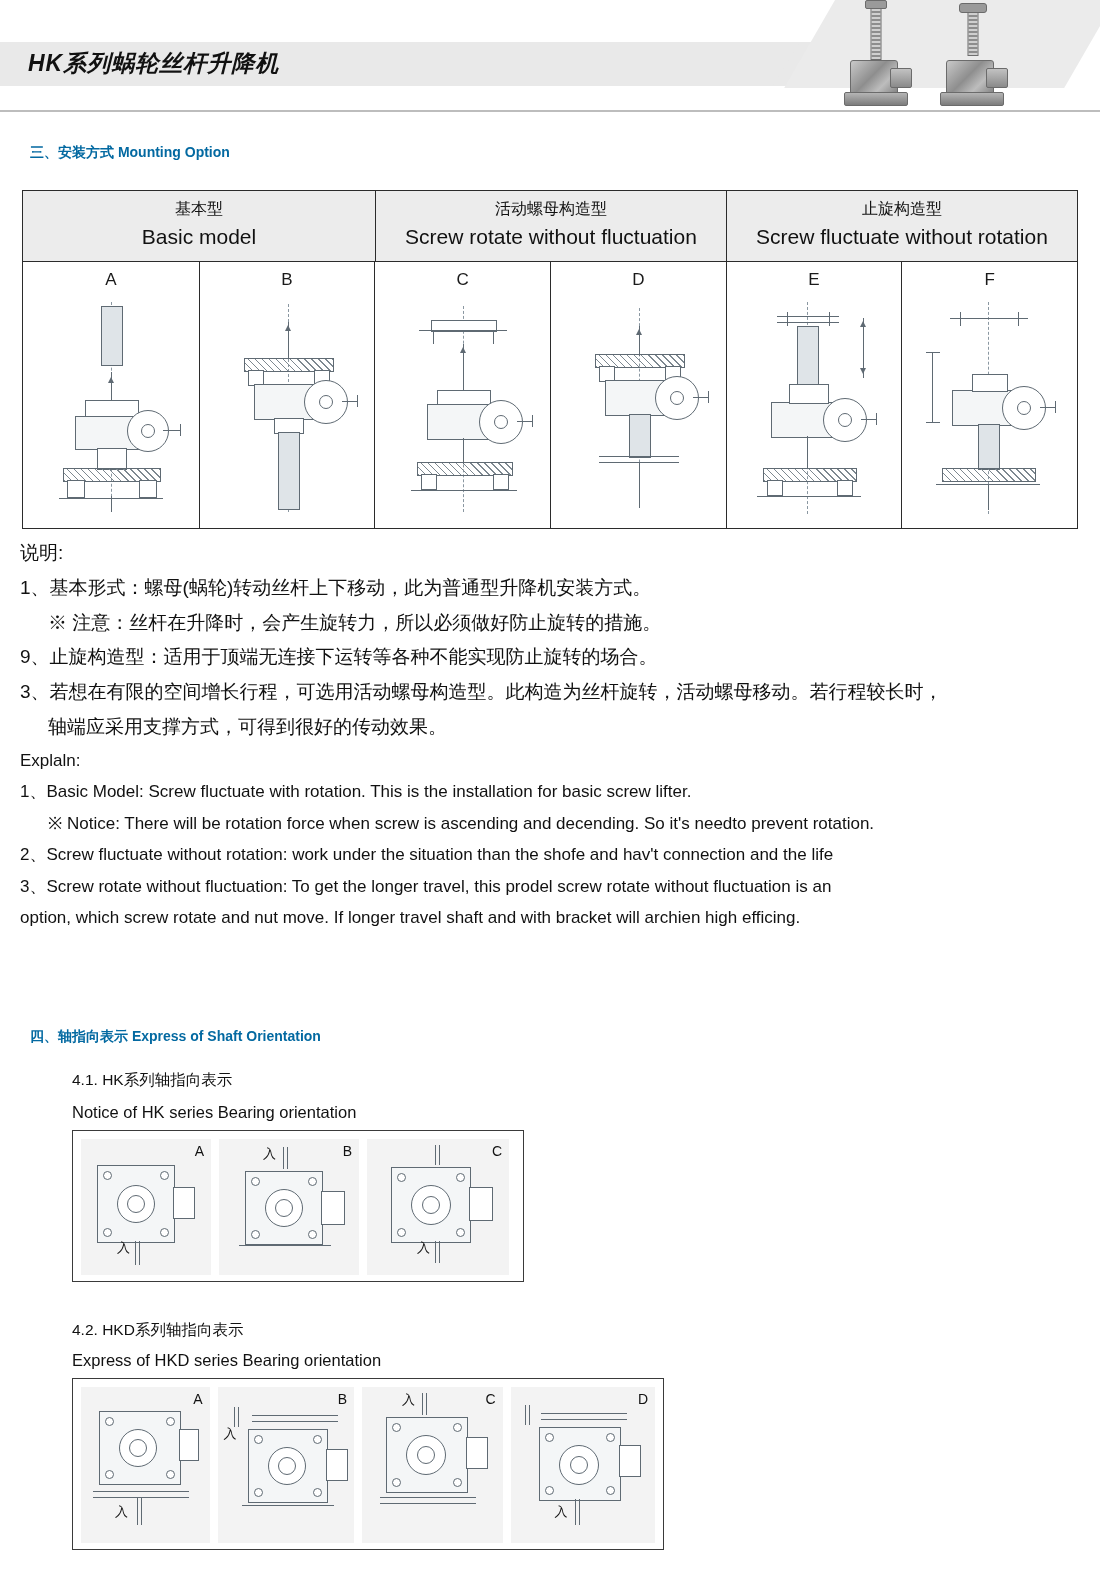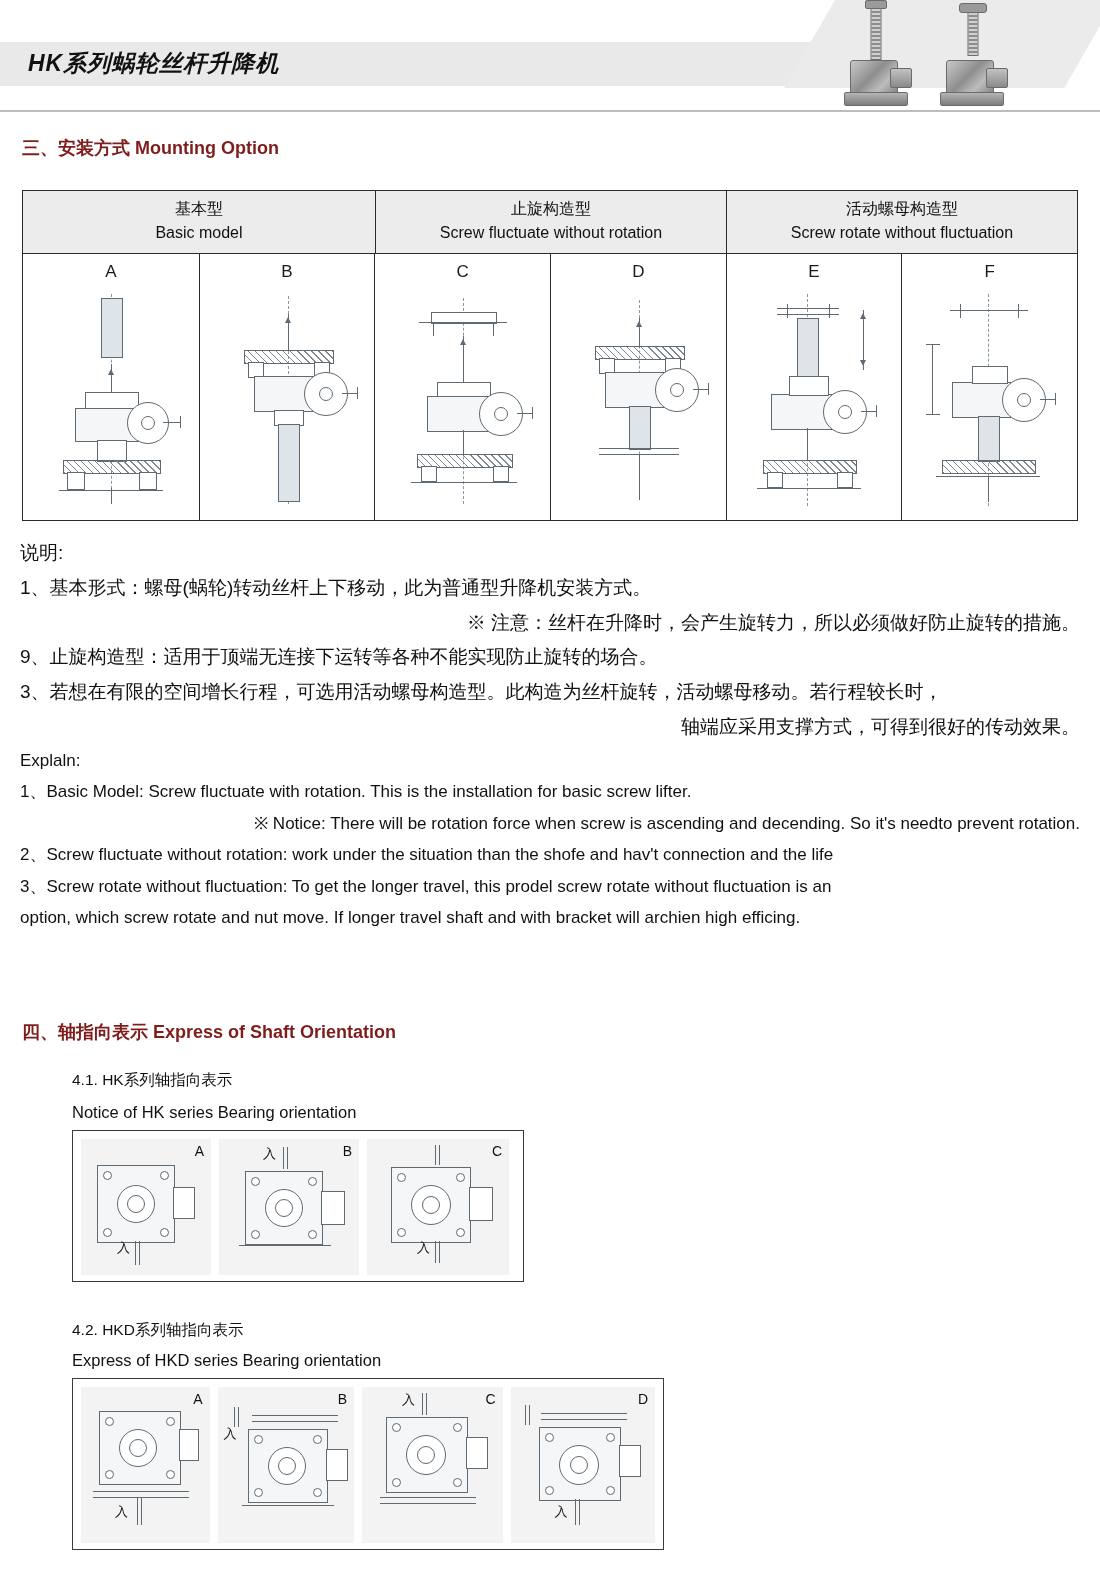--- a/index.html
+++ b/index.html
@@ -79,22 +79,22 @@
     border:1px solid #6b6b6b;border-radius:2px;
   }
   .jack .side{
     position:absolute;
     background:linear-gradient(180deg,#c2c2c2,#8a8a8a);
     border:1px solid #6b6b6b;border-radius:2px;
   }
 
   
   .sec-heading{
-    font-size:18px;font-weight:bold;color:#7f1d1d;
-    margin:0;
+    font-size:14px;font-weight:bold;color:#0369a1;
+    margin:8px;
   }
   .h3-wrap{position:absolute;left:22px;top:136px;}
   .h4-wrap{position:absolute;left:22px;top:1020px;}
 
   
   .mount-table{
     position:absolute;left:22px;top:190px;
     width:1056px;
     border:1px solid #2b2b2b;
     border-collapse:collapse;
@@ -108,21 +108,21 @@
   .mount-head .cell{
     box-sizing:border-box;
     text-align:center;
     padding:6px 4px 8px;
     font-size:16.5px;
     line-height:1.5;
     color:#111;
   }
   .mount-head .cell + .cell{border-left:1px solid #2b2b2b;}
   .mount-head .cell .cn{display:block;font-size:16px;}
-  .mount-head .cell .en{display:block;font-size:16px;}
+  .mount-head .cell .en{display:block;font-size:21px;}
 
   .mount-letters{
     display:flex;width:100%;
   }
   .mount-letters .lcell{
     box-sizing:border-box;
     text-align:center;
     font-size:17px;
     padding:8px 0 2px;
   }
@@ -168,21 +168,21 @@
     border-left:3.5px solid transparent;border-right:3.5px solid transparent;
     border-top:6px solid #5f6a73;
   }
 
   
   .explain{
     position:absolute;left:20px;top:538px;width:1060px;
     font-size:17px;color:#111;line-height:1.62;
   }
   .explain p{margin:0 0 4px 0;}
-  .explain .indent{padding-left:28px;text-align:right;}
+  .explain .indent{padding-left:28px;}
   .explain .cn{font-size:19px;}
   .explain .en{font-size:17px;}
 
   
   .sub-label{
     position:absolute;font-size:15.5px;color:#111;line-height:1.55;
   }
   .ori-box{
     position:absolute;
     border:1px solid #3a3a3a;
@@ -237,26 +237,26 @@
 </div>
 
 <div class="mount-table">
 
   <div class="mount-head">
     <div class="cell" style="width:352px;">
       <span class="cn">基本型</span>
       <span class="en">Basic model</span>
     </div>
     <div class="cell" style="width:351px;">
+      <span class="cn">活动螺母构造型</span>
+      <span class="en">Screw rotate without fluctuation</span>
+    </div>
+    <div class="cell" style="width:351px;">
       <span class="cn">止旋构造型</span>
       <span class="en">Screw fluctuate without rotation</span>
-    </div>
-    <div class="cell" style="width:351px;">
-      <span class="cn">活动螺母构造型</span>
-      <span class="en">Screw rotate without fluctuation</span>
     </div>
   </div>
 
   <div class="mount-letters">
     <div class="lcell w176">A</div>
     <div class="lcell w176">B</div>
     <div class="lcell w176">C</div>
     <div class="lcell w176">D</div>
     <div class="lcell w176">E</div>
     <div class="lcell w176">F</div>

